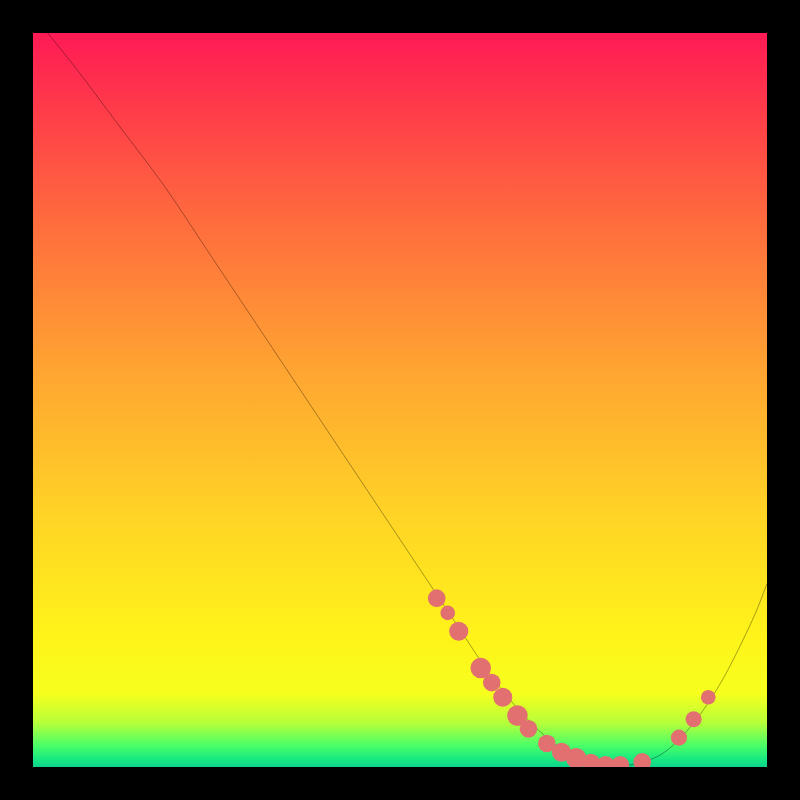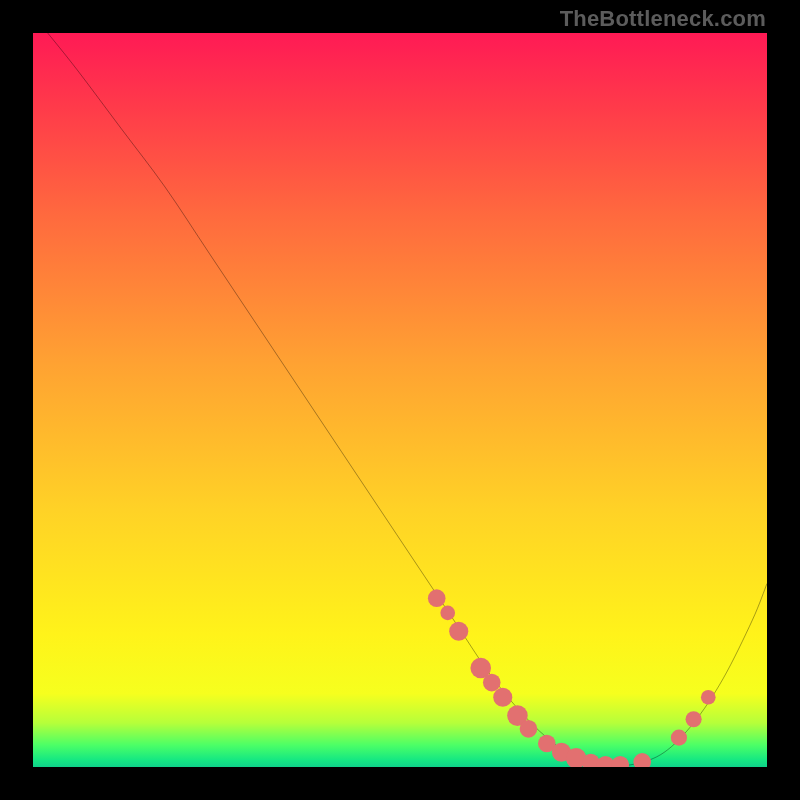--- a/index.html
+++ b/index.html
@@ -81,14 +81,13 @@
           <circle cx="76" cy="99.4" r="1.2" fill="#e27070" stroke="#e27070" stroke-width="0"></circle>
           <circle cx="78" cy="99.7" r="1.2" fill="#e27070" stroke="#e27070" stroke-width="0"></circle>
           <circle cx="80" cy="99.7" r="1.2" fill="#e27070" stroke="#e27070" stroke-width="0"></circle>
           <circle cx="83" cy="99.3" r="1.2" fill="#e27070" stroke="#e27070" stroke-width="0"></circle>
           <circle cx="88" cy="96" r="1.1" fill="#e27070" stroke="#e27070" stroke-width="0"></circle>
           <circle cx="90" cy="93.5" r="1.1" fill="#e27070" stroke="#e27070" stroke-width="0"></circle>
           <circle cx="92" cy="90.5" r="1" fill="#e27070" stroke="#e27070" stroke-width="0"></circle>
         </g>
     </svg>
   </div>
-  <div class="attribution">TheBottleneck.com</div>
 </div>
 
 </body></html>

